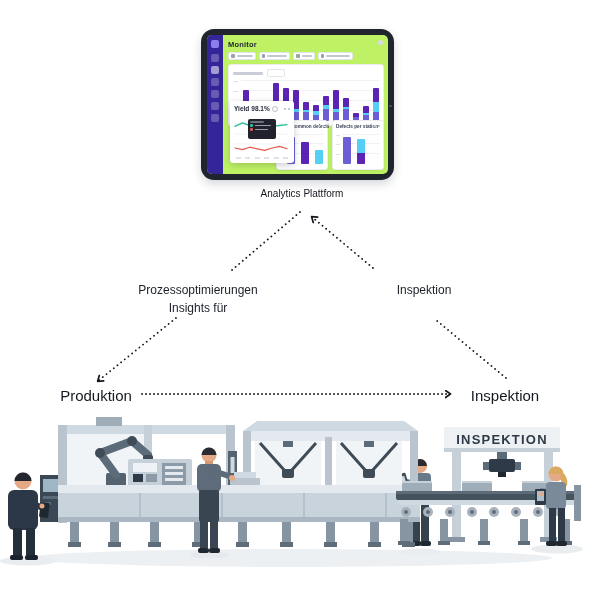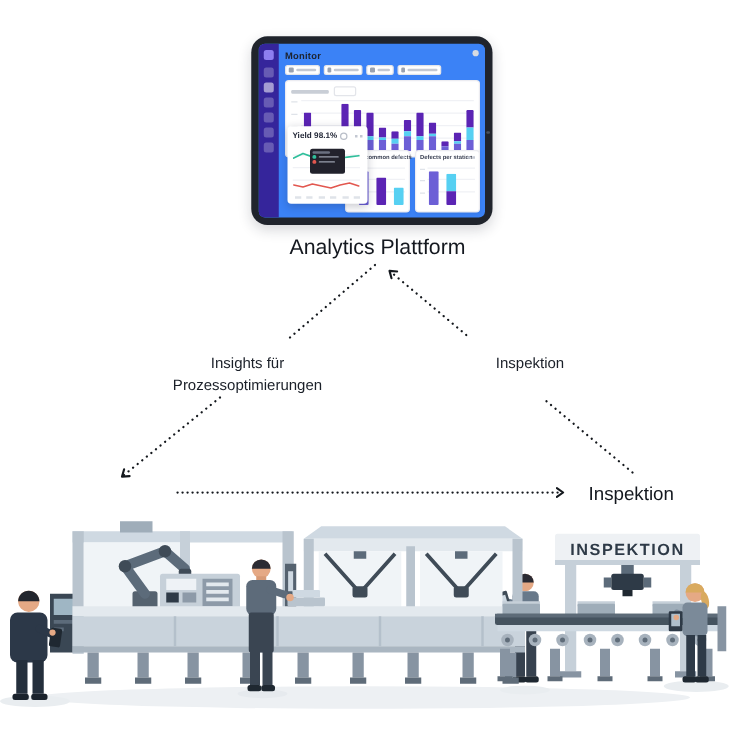--- a/index.html
+++ b/index.html
@@ -3,21 +3,21 @@
 <meta charset="utf-8">
 <style>
   html,body{margin:0;padding:0;width:600px;height:600px;overflow:hidden;background:#fff;
     font-family:"Liberation Sans", sans-serif;}
   .stage{position:relative;width:600px;height:600px;background:#fff;}
 
   
   .tablet{position:absolute;left:201px;top:29px;width:193px;height:151px;background:#20242c;
     border-radius:13px;padding:6px;box-sizing:border-box;box-shadow:0 4px 10px rgba(30,35,50,.18);}
   .tablet .cam{position:absolute;right:2.5px;top:50%;width:2.5px;height:2.5px;border-radius:50%;background:#4a515c;}
-  .screen{width:100%;height:100%;background:#3b82f6;border-radius:5px;overflow:hidden;display:flex;}
+  .screen{width:100%;height:100%;background:#bef264;border-radius:5px;overflow:hidden;display:flex;}
   .sidebar{width:16px;flex:0 0 16px;display:flex;flex-direction:column;align-items:center;gap:4px;padding-top:5px;}
   .sb-logo{width:8px;height:8px;border-radius:2px;background:#8d7ef0;margin-bottom:2px;}
   .sb-ic{width:8px;height:8px;border-radius:2px;background:rgba(255,255,255,.25);}
   .sb-ic.active{background:rgba(255,255,255,.55);}
   .scr-main{flex:1;position:relative;padding:5px 5px 4px 5px;}
   .app-title{font-size:7.5px;font-weight:700;color:#1d2330;letter-spacing:.2px;}
   .hdr-dot{position:absolute;right:6px;top:5px;width:5px;height:5px;border-radius:50%;background:#d7dbe2;}
   .chips{display:flex;gap:3px;margin-top:3px;}
   .chip{height:8px;border:1px solid #e3e5ea;background:#fff;border-radius:2px;display:flex;align-items:center;gap:2px;padding:0 2px;box-sizing:border-box;}
   .chip .ci{width:3.5px;height:3.5px;background:#9aa2b0;border-radius:1px;}
@@ -55,21 +55,21 @@
   .card-title{font-size:6px;transform:scale(.78);transform-origin:0 0;white-space:nowrap;font-weight:700;color:#3c4254;}
   .mc-more{position:absolute;right:3px;top:4px;width:6px;border-top:2px dotted #c3c8d2;}
   .mini-plot{position:relative;height:30px;margin-top:4px;}
   .mini-bars{position:absolute;left:7px;bottom:0;display:flex;align-items:flex-end;gap:6px;height:30px;}
   .mini-bars .bar-col{width:8px;}
   .mgl{position:absolute;left:6px;right:0;height:1px;background:#f0f1f5;}
   .mylab{position:absolute;left:0;width:4px;height:1.5px;background:#dfe3e9;}
 
   
   .node-label{position:absolute;color:#14181f;text-align:center;}
-  .lbl-analytics{left:202px;top:188px;width:200px;font-size:17px;font-weight:500;}
+  .lbl-analytics{left:202px;top:188px;width:200px;font-size:10px;font-weight:500;}
   .lbl-prod{left:36px;top:387px;width:120px;font-size:15px;font-weight:500;}
   .lbl-insp{left:445px;top:387px;width:120px;font-size:15px;font-weight:500;}
   .edge-label{position:absolute;color:#1b2029;text-align:center;font-size:12px;line-height:1.5;}
   .edge-left{left:108px;top:281px;width:180px;}
   .edge-right{left:334px;top:281px;width:180px;}
   .arrows{position:absolute;left:0;top:0;pointer-events:none;}
 
   
   .factory{position:absolute;left:0;top:415px;}
 </style>
@@ -295,26 +295,27 @@
                 </div>
             </div>
           </div>
         </div>
       </div>
     </div>
   </div>
 
   <div class="node-label lbl-analytics">Analytics Plattform</div>
   <div class="edge-label edge-left">
+    <div>Prozessoptimierungen</div>
     <div>Insights für</div>
-    <div>Prozessoptimierungen</div>
   </div>
   <div class="edge-label edge-right">
     <div>Inspektion</div>
   </div>
+  <div class="node-label lbl-prod">Produktion</div>
   <div class="node-label lbl-insp">Inspektion</div>
 
   <svg class="arrows" width="600" height="600" viewBox="0 0 600 600">
     <defs>
       <marker id="arrow" markerWidth="10" markerHeight="10" refX="5.5" refY="4.5" orient="auto" markerUnits="userSpaceOnUse">
         <path d="M1 1 L6 4.5 L1 8" fill="none" stroke="#14181d" stroke-width="1.7" stroke-linecap="round" stroke-linejoin="round"></path>
       </marker>
     </defs>
     <g stroke="#14181d" stroke-width="1.8" stroke-linecap="round" fill="none">
       <path d="M300 212 L232 270" stroke-dasharray="0.1 4.6"></path>

